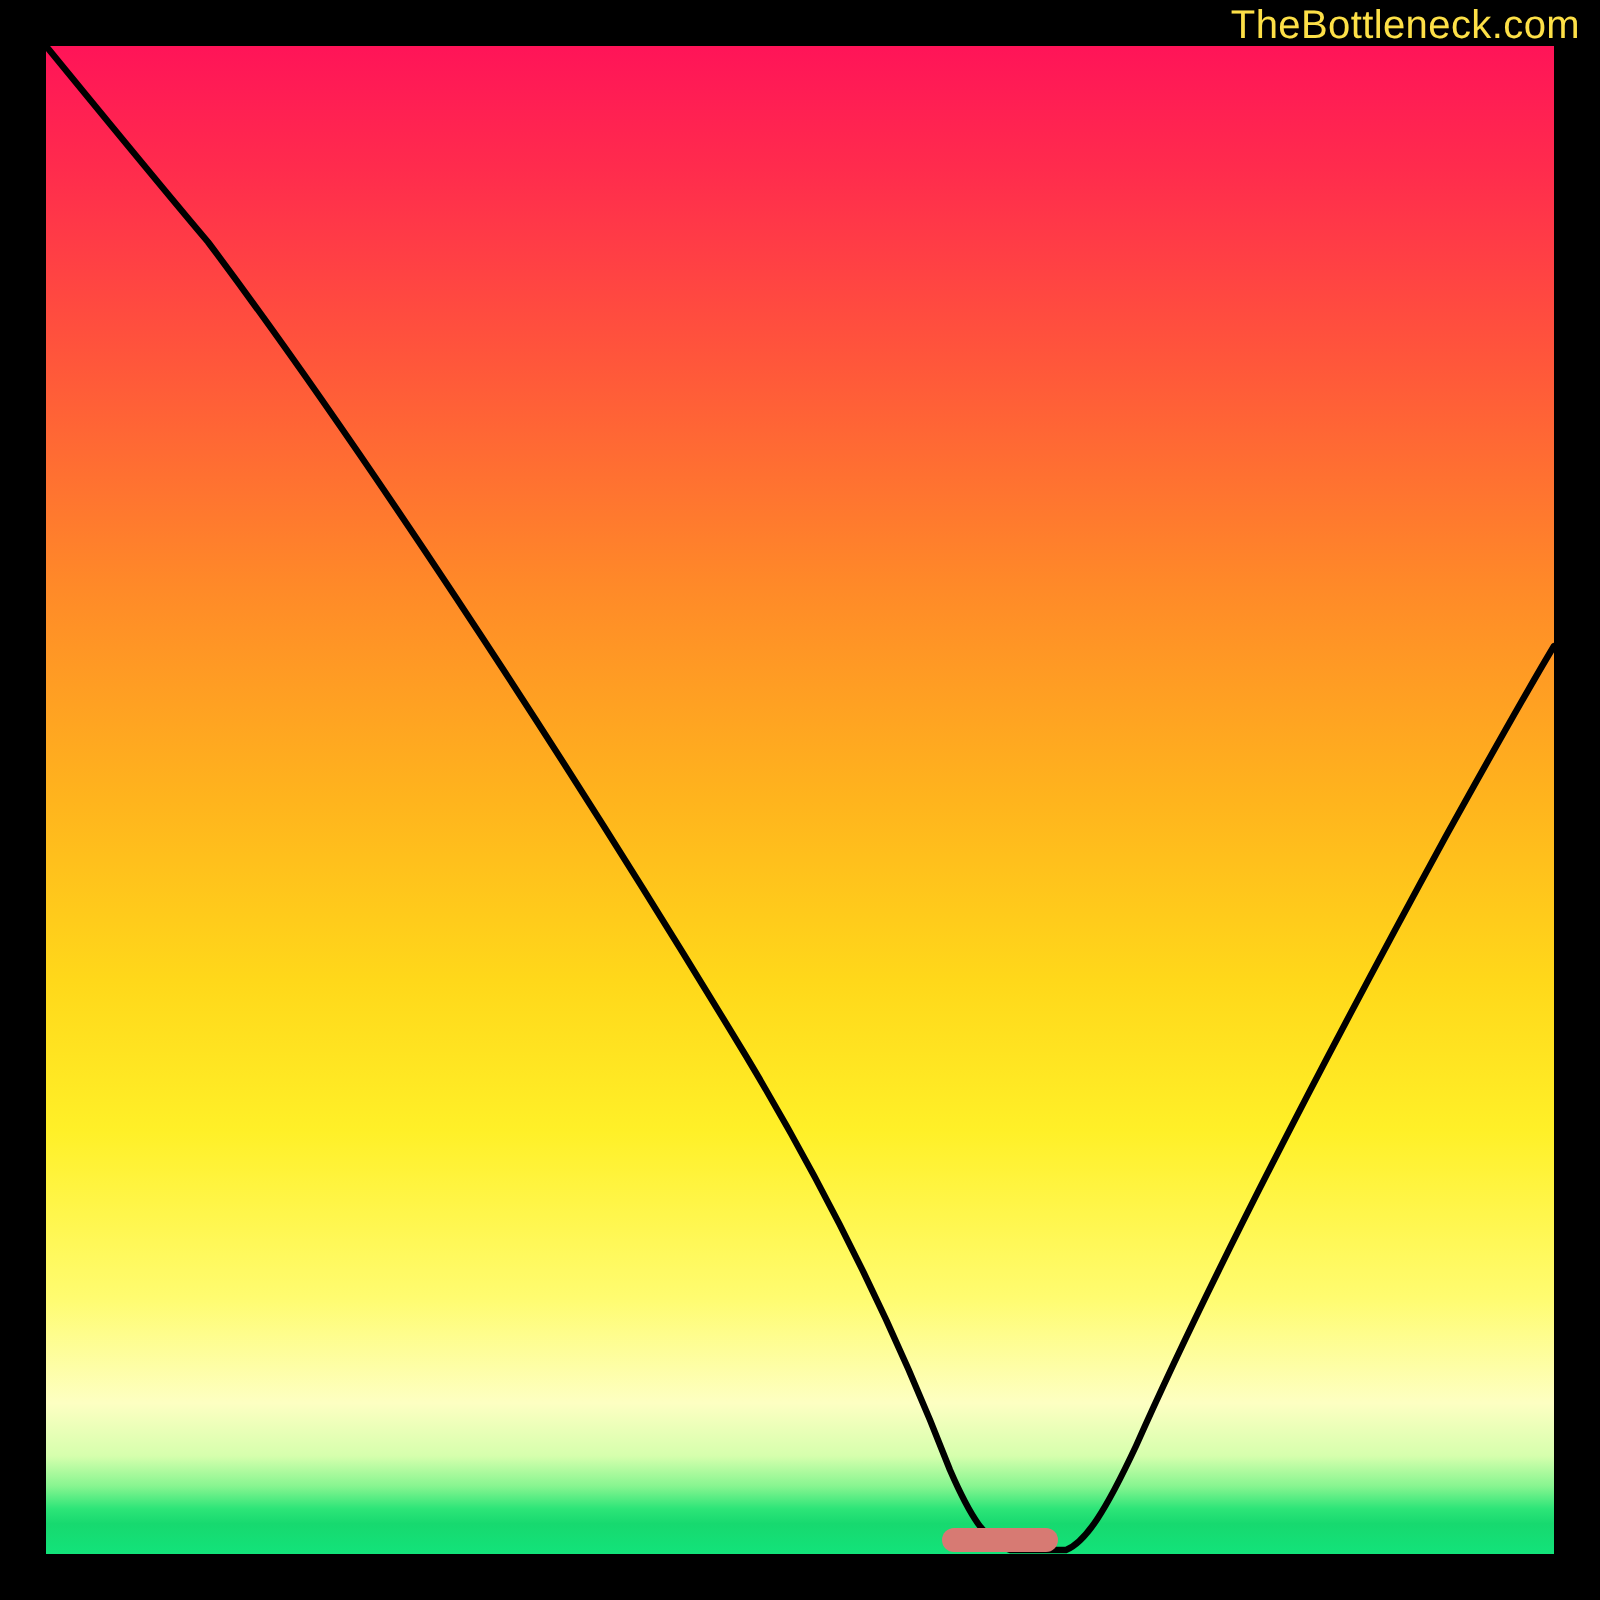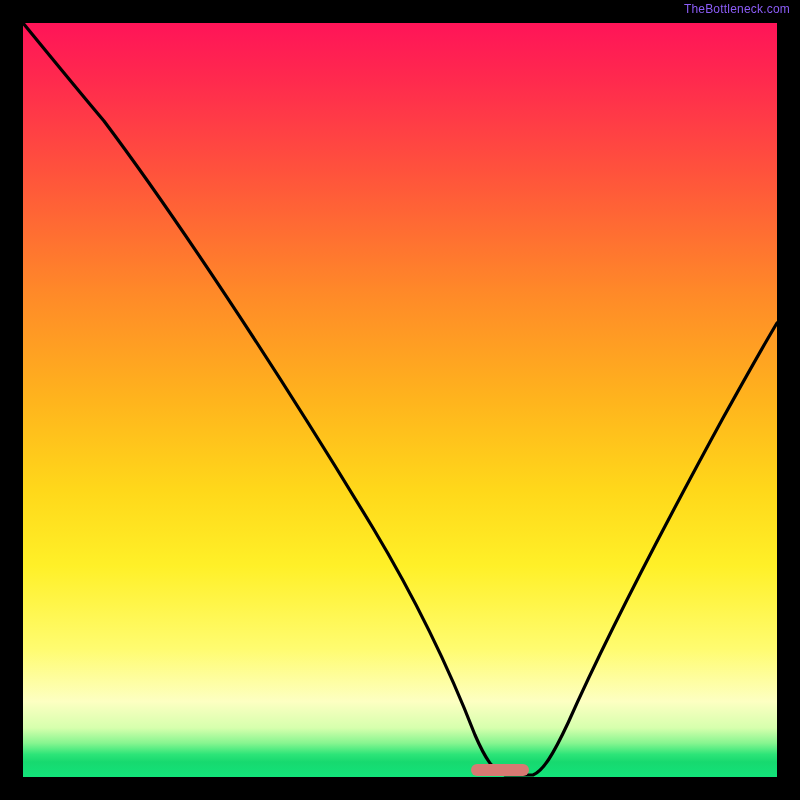--- a/index.html
+++ b/index.html
@@ -51,22 +51,22 @@
   .marker {
     position: absolute;
     height: 12px;
     border-radius: 6px;
     background: #d77a73;
   }
   .watermark {
     position: absolute;
     top: 2px;
     right: 10px;
-    color: #8b5cf6;
-    font-size: 12px;
+    color: #fde047;
+    font-size: 20px;
     letter-spacing: 0.2px;
     user-select: none;
   }
 </style>
 </head>
 <body>
 
 <div class="frame">
 
   <div class="plot-area">

